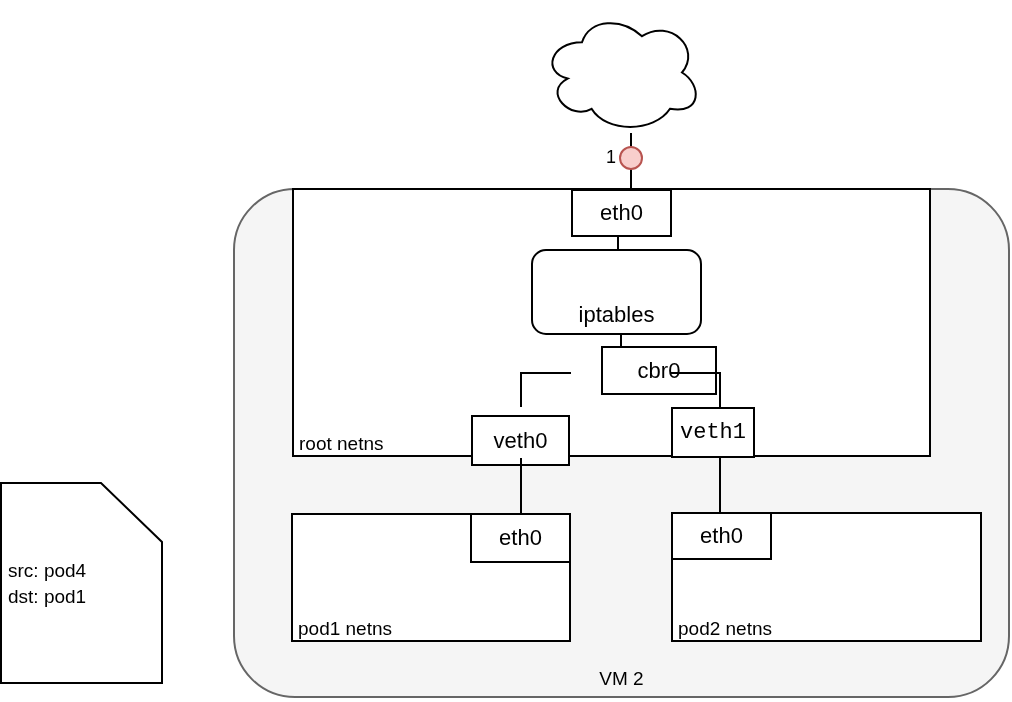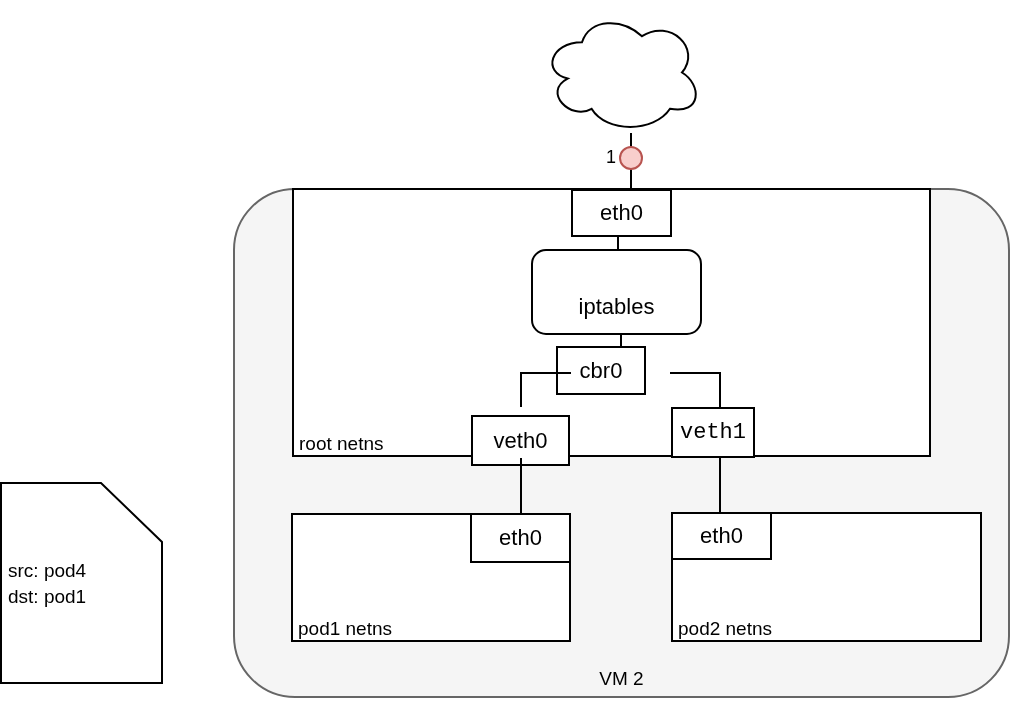--- a/index.html
+++ b/index.html
@@ -48,21 +48,21 @@
     position: absolute;
     background: #ffffff;
     border: 2px solid #000000;
     box-sizing: border-box;
     display: flex; align-items: center; justify-content: center;
     font-size: 22px; white-space: nowrap;
   }
   .box.iptables {
     border-radius: 15px;
     align-items: flex-end;
-    padding-bottom: 13px;
+    padding-bottom: 5px;
   }
   .svglayer {
     position: absolute; left: 0; top: 0;
     width: 1012px; height: 702px;
     pointer-events: none;
     z-index: 5;
   }
   .note-text {
     position: absolute; left: 8px; top: 558px;
     font-size: 19px; line-height: 26px;
@@ -97,21 +97,21 @@
   </div>
 
   <div class="box" style="left:571px; top:189px; width:101px; height:48px;">
     <span>eth0</span>
   </div>
 
   <div class="box iptables" style="left:531px; top:249px; width:171px; height:86px;">
     <span>iptables</span>
   </div>
 
-  <div class="box" style="left:556px; top:346px; width:90px; height:49px;">
+  <div class="box" style="left:601px; top:346px; width:116px; height:49px;">
     <span>cbr0</span>
   </div>
 
   <div class="box" style="left:471px; top:407px; width:99px; height:51px;margin-top:8px;">
     <span>veth0</span>
   </div>
 
   <div class="box" style="left:671px; top:407px; width:84px; height:51px;font-family:Liberation Mono, monospace;">
     <span>veth1</span>
   </div>

